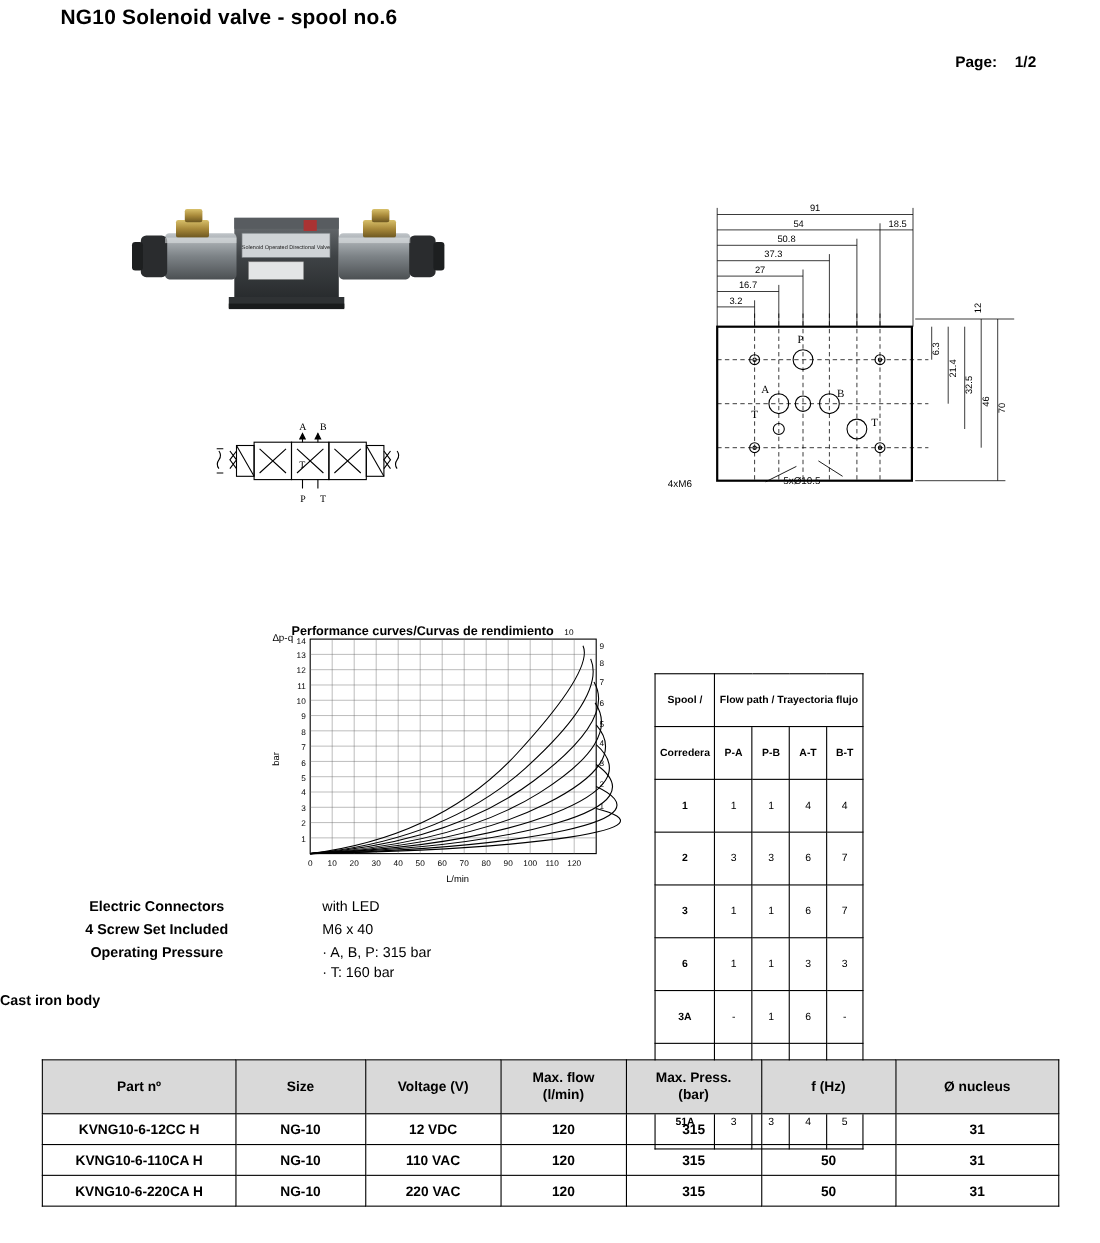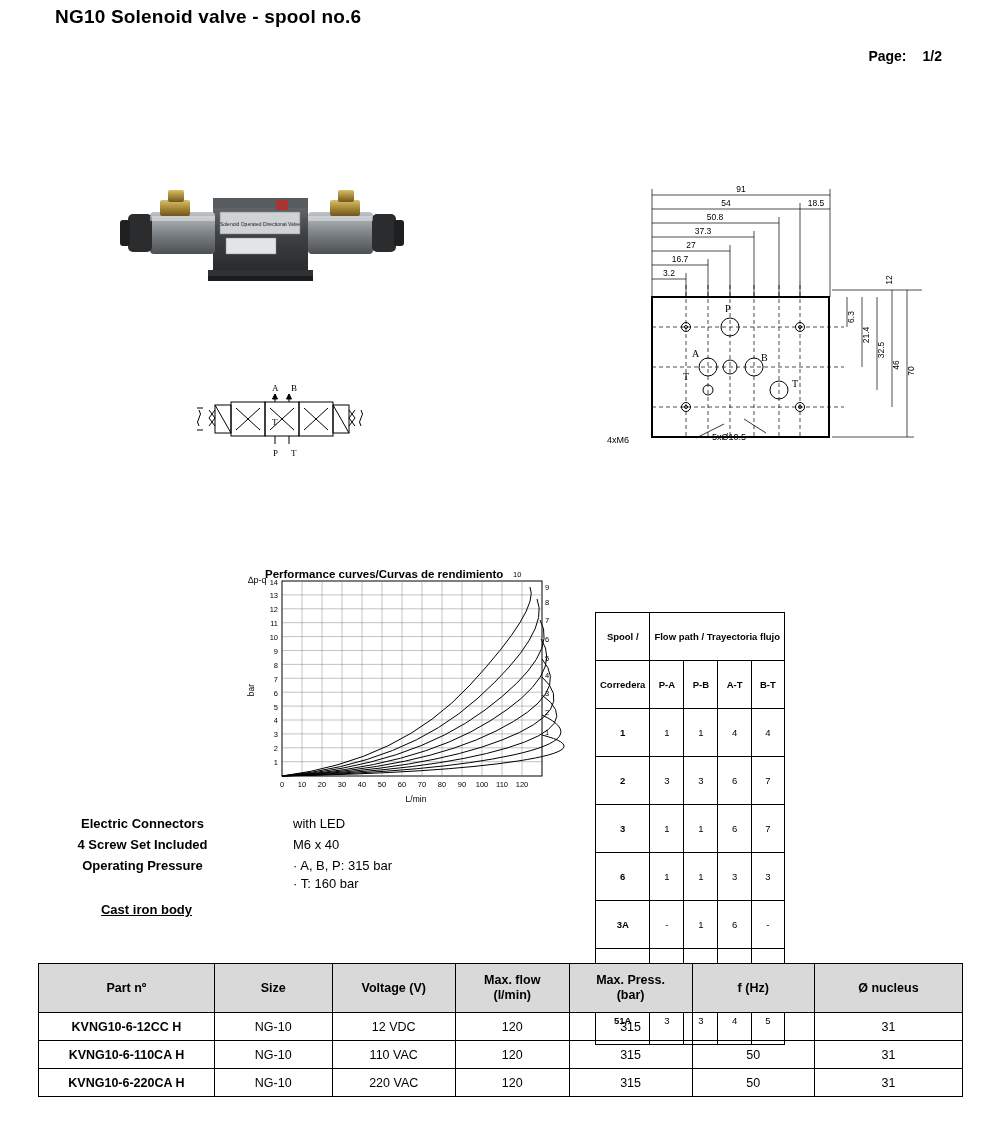--- a/index.html
+++ b/index.html
@@ -52,35 +52,35 @@
   
   .specs{position:absolute;left:0px;top:815px;width:560px;font-size:13px;}
   .spec-row{display:flex;margin-bottom:3px;}
   .spec-label{
     width:285px;text-align:center;font-weight:bold;padding-right:8px;
     line-height:18px;
   }
   .spec-value{line-height:18px;}
   .spec-value div{line-height:18px;}
   .cast{
-    position:absolute;left:0px;top:902px;width:293px;text-align:center;
-    font-weight:bold;font-size:13px;text-decoration:underline;
+    position:absolute;left:0px;top:902px;width:293px;text-align:left;
+    font-weight:bold;font-size:13px;
   }
 
   
   .parts{
     position:absolute;left:38px;top:963px;width:925px;
     border-collapse:collapse;font-size:12.5px;
   }
   .parts th{
     background:#d9d9d9;border:1px solid #000;font-weight:bold;
     height:46px;text-align:center;line-height:15px;
   }
   .parts td{
-    border:1px solid #000;text-align:center;height:25px;
+    border:1px solid #000;text-align:center;height:25px;font-weight:bold;
   }
   .parts td.partno{font-weight:bold;}
 </style>
 </head>
 <body>
 
 <div class="page">
 
   <div class="title">NG10 Solenoid valve - spool no.6</div>
 

